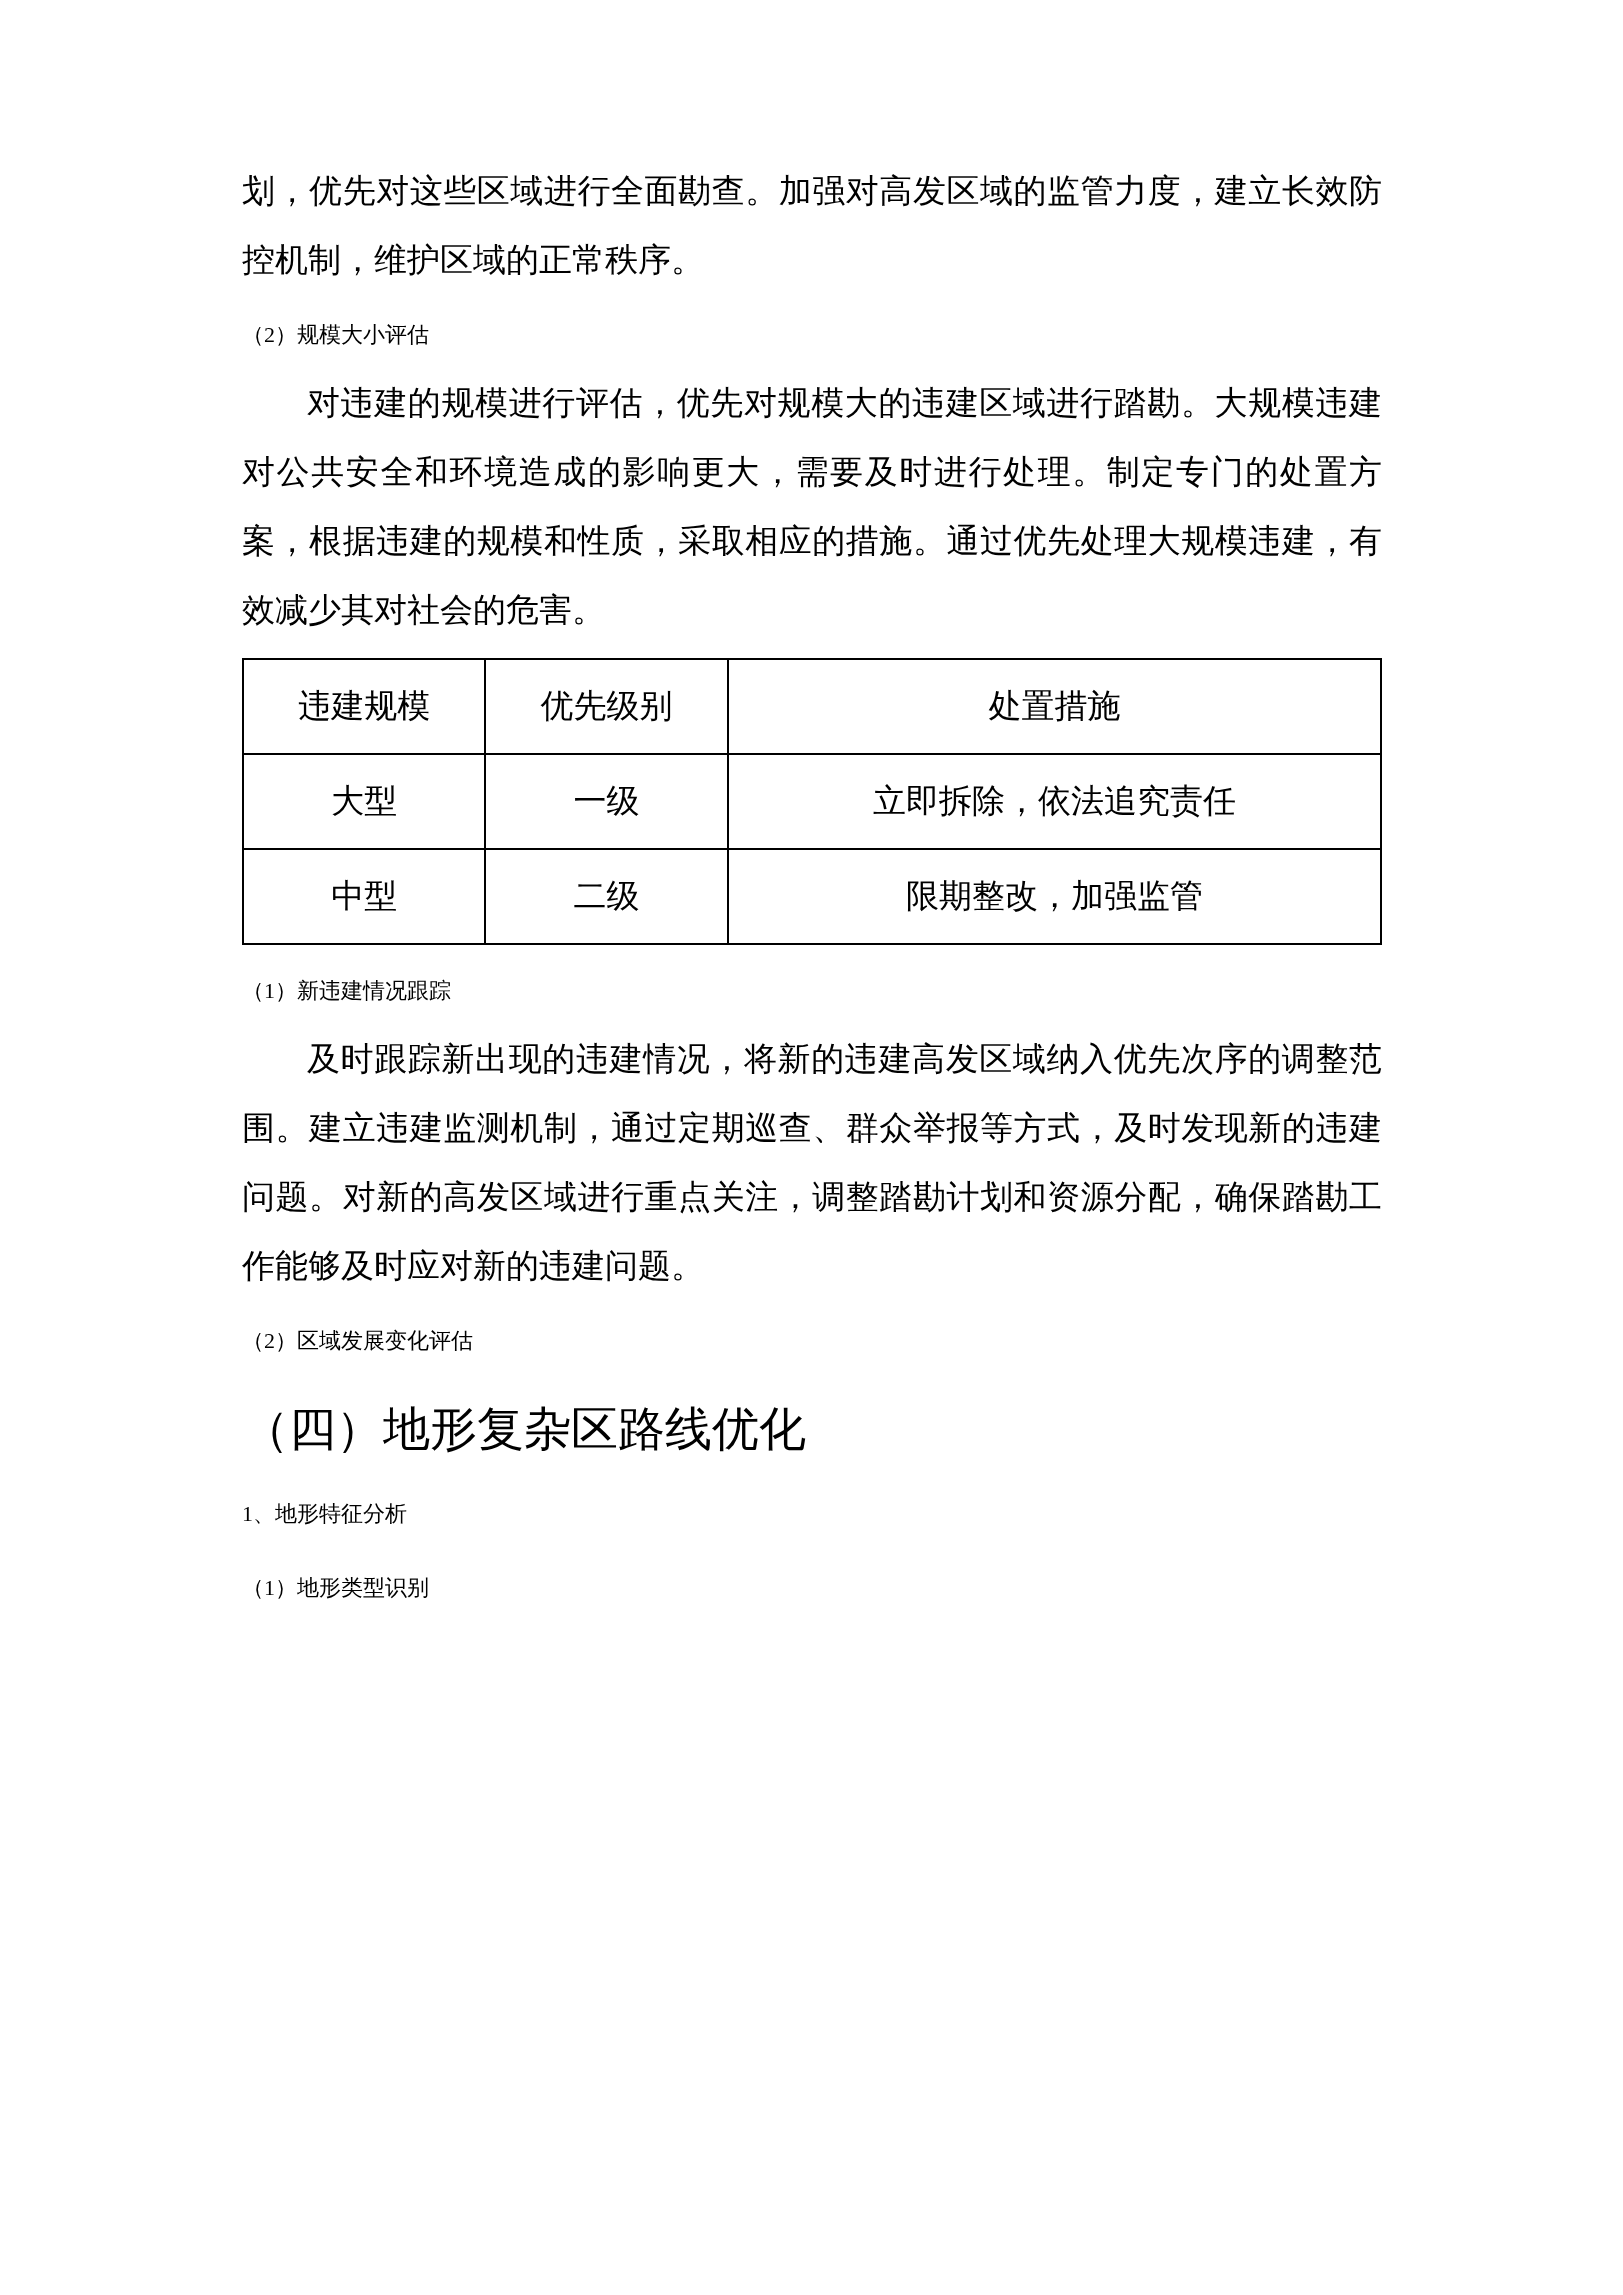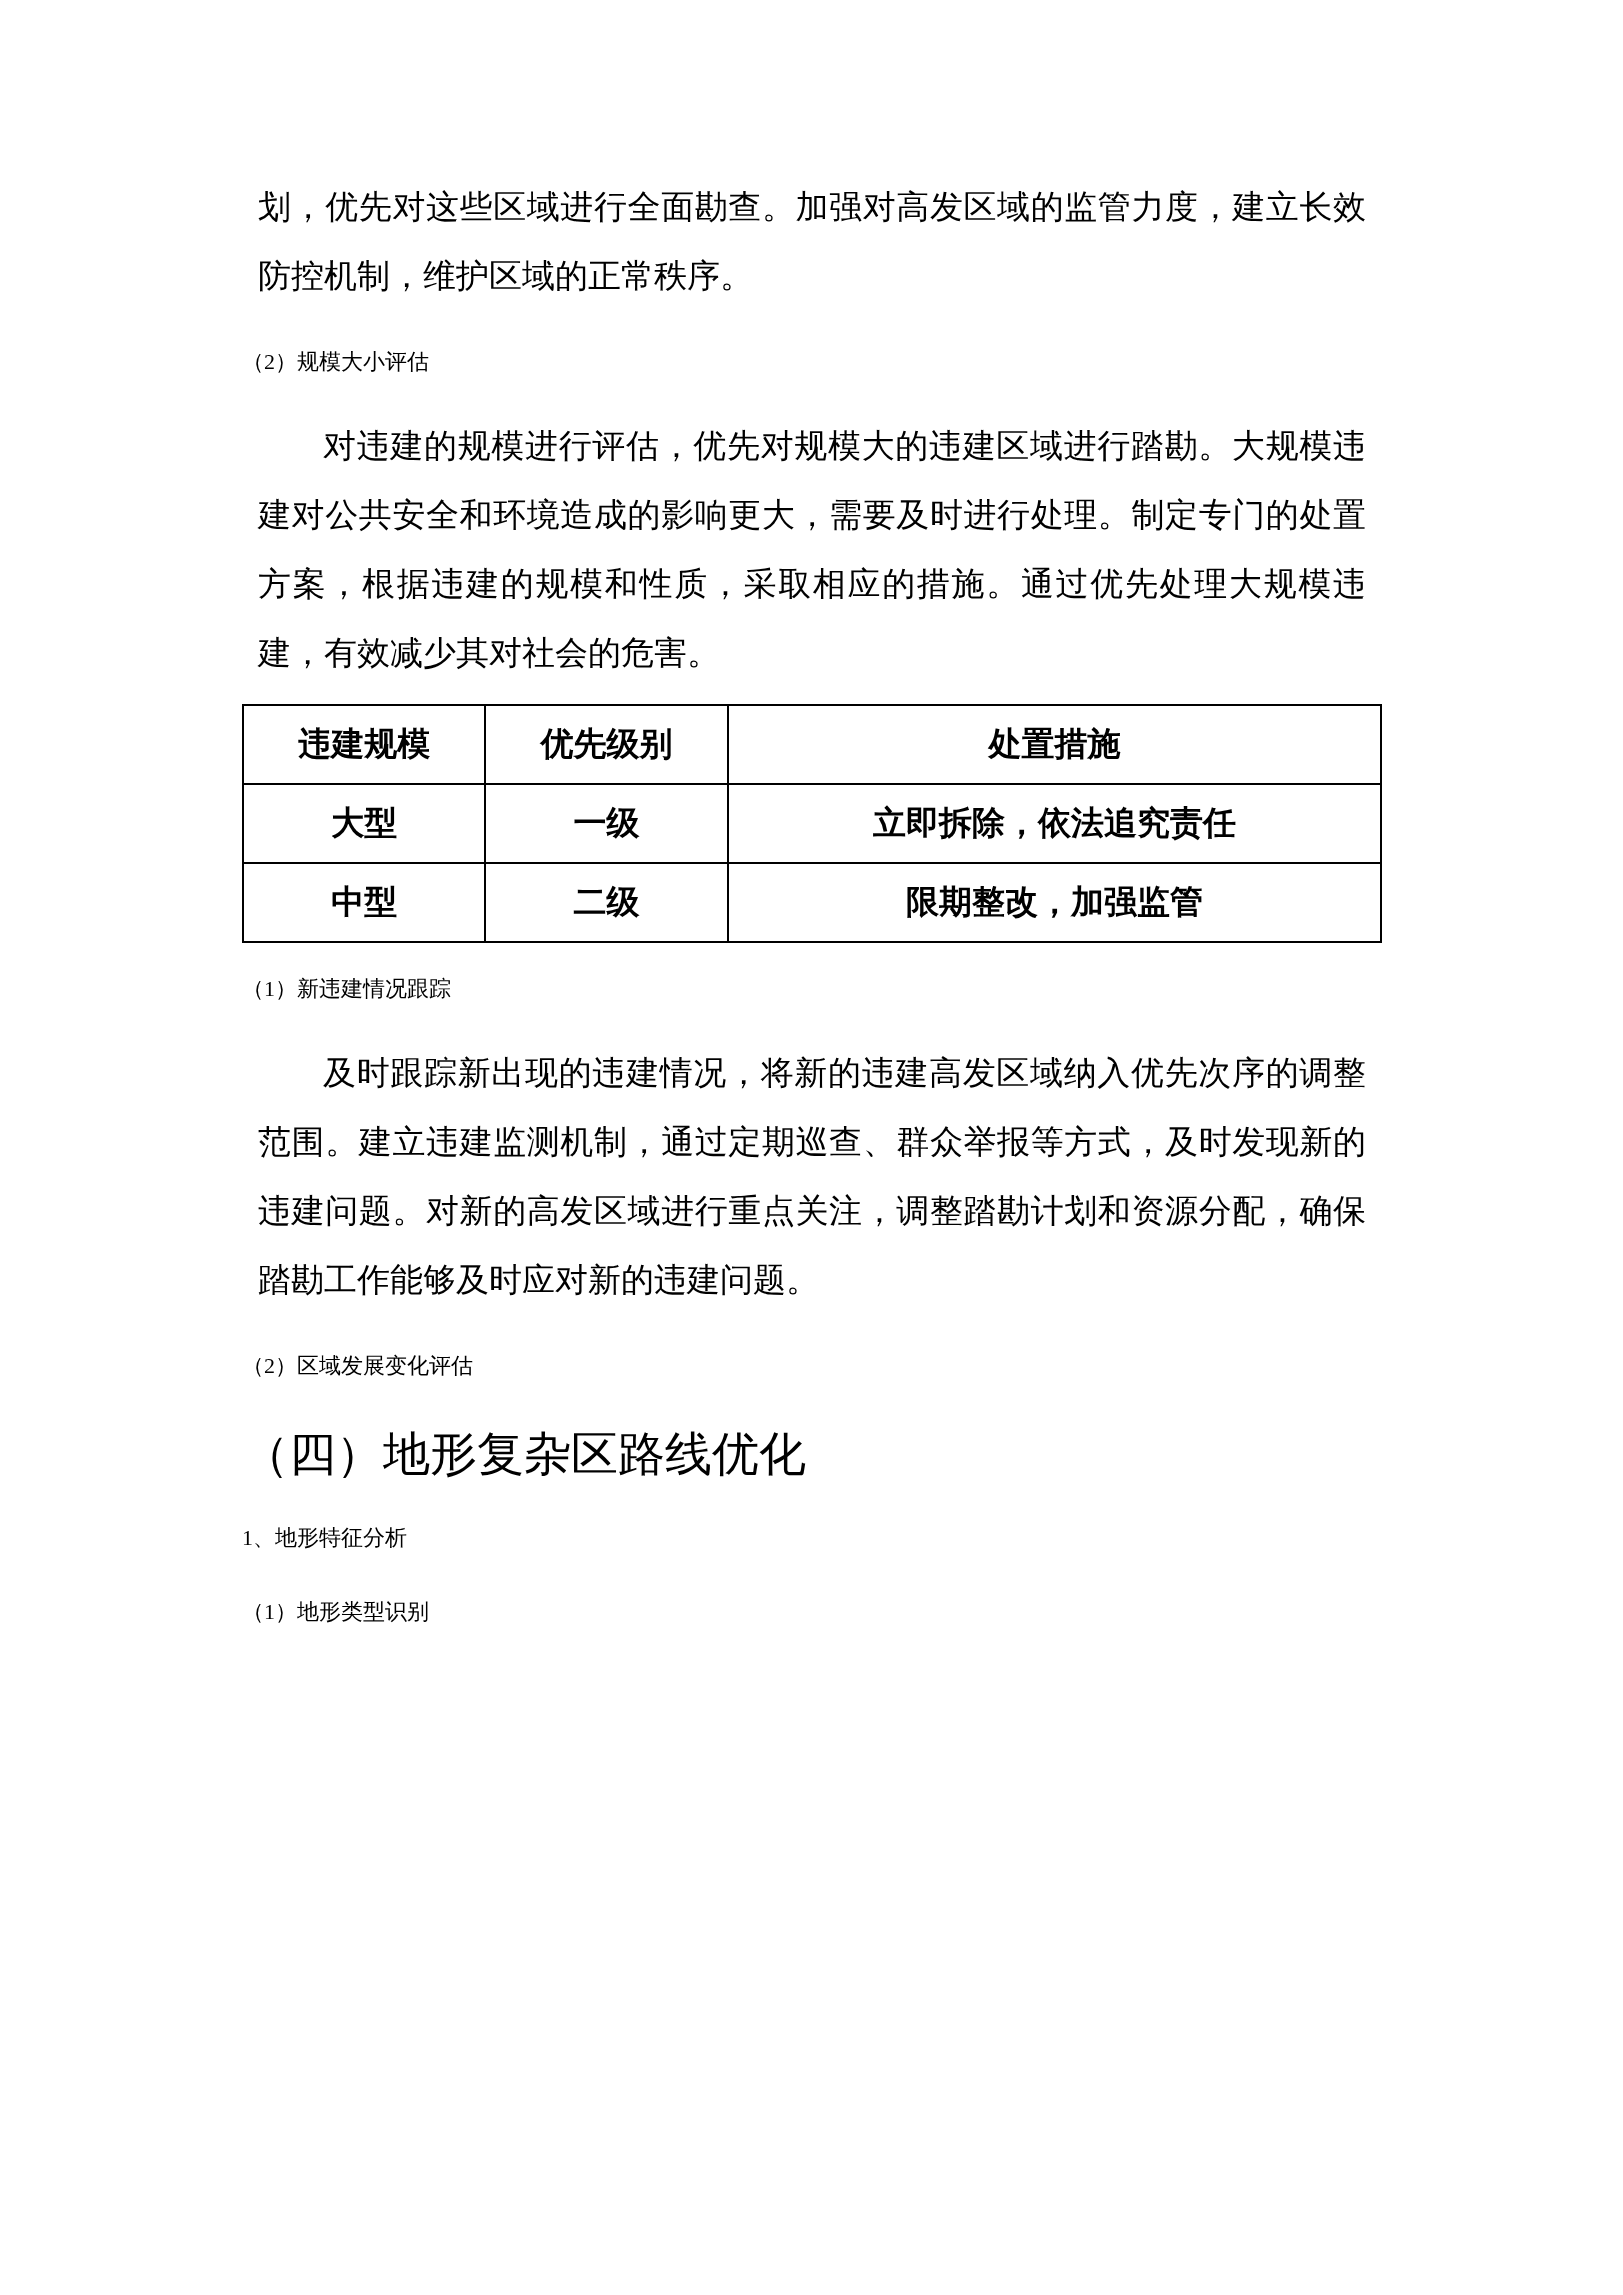--- a/index.html
+++ b/index.html
@@ -20,21 +20,21 @@
     width: 1623px;
     height: 2295px;
     padding: 157px 241px 0 242px;
     background: #ffffff;
   }
   .para {
     font-size: 33px;
     line-height: 69px;
     text-align: justify;
     text-justify: inter-character;
-    margin: 16px;
+    margin: 0;
   }
   .para.indent {
     text-indent: 65px;
   }
   .heading {
     font-size: 22px;
     line-height: 69px;
     margin: 5.2px 0 0 0;
     font-weight: normal;
   }
@@ -50,22 +50,22 @@
     margin: 13px 0 10.5px 0;
     table-layout: fixed;
   }
   table.priority-table th,
   table.priority-table td {
     border: 2px solid #000000;
     height: 77px;
     text-align: center;
     vertical-align: middle;
     font-size: 33px;
-    font-weight: bold;
-    padding: 0;
+    font-weight: normal;
+    padding: 8px;
   }
 </style>
 </head>
 <body>
 
 <div class="page">
 
   <p class="para">划，优先对这些区域进行全面勘查。加强对高发区域的监管力度，建立长效防控机制，维护区域的正常秩序。</p>
 
   <p class="heading">（2）规模大小评估</p>

